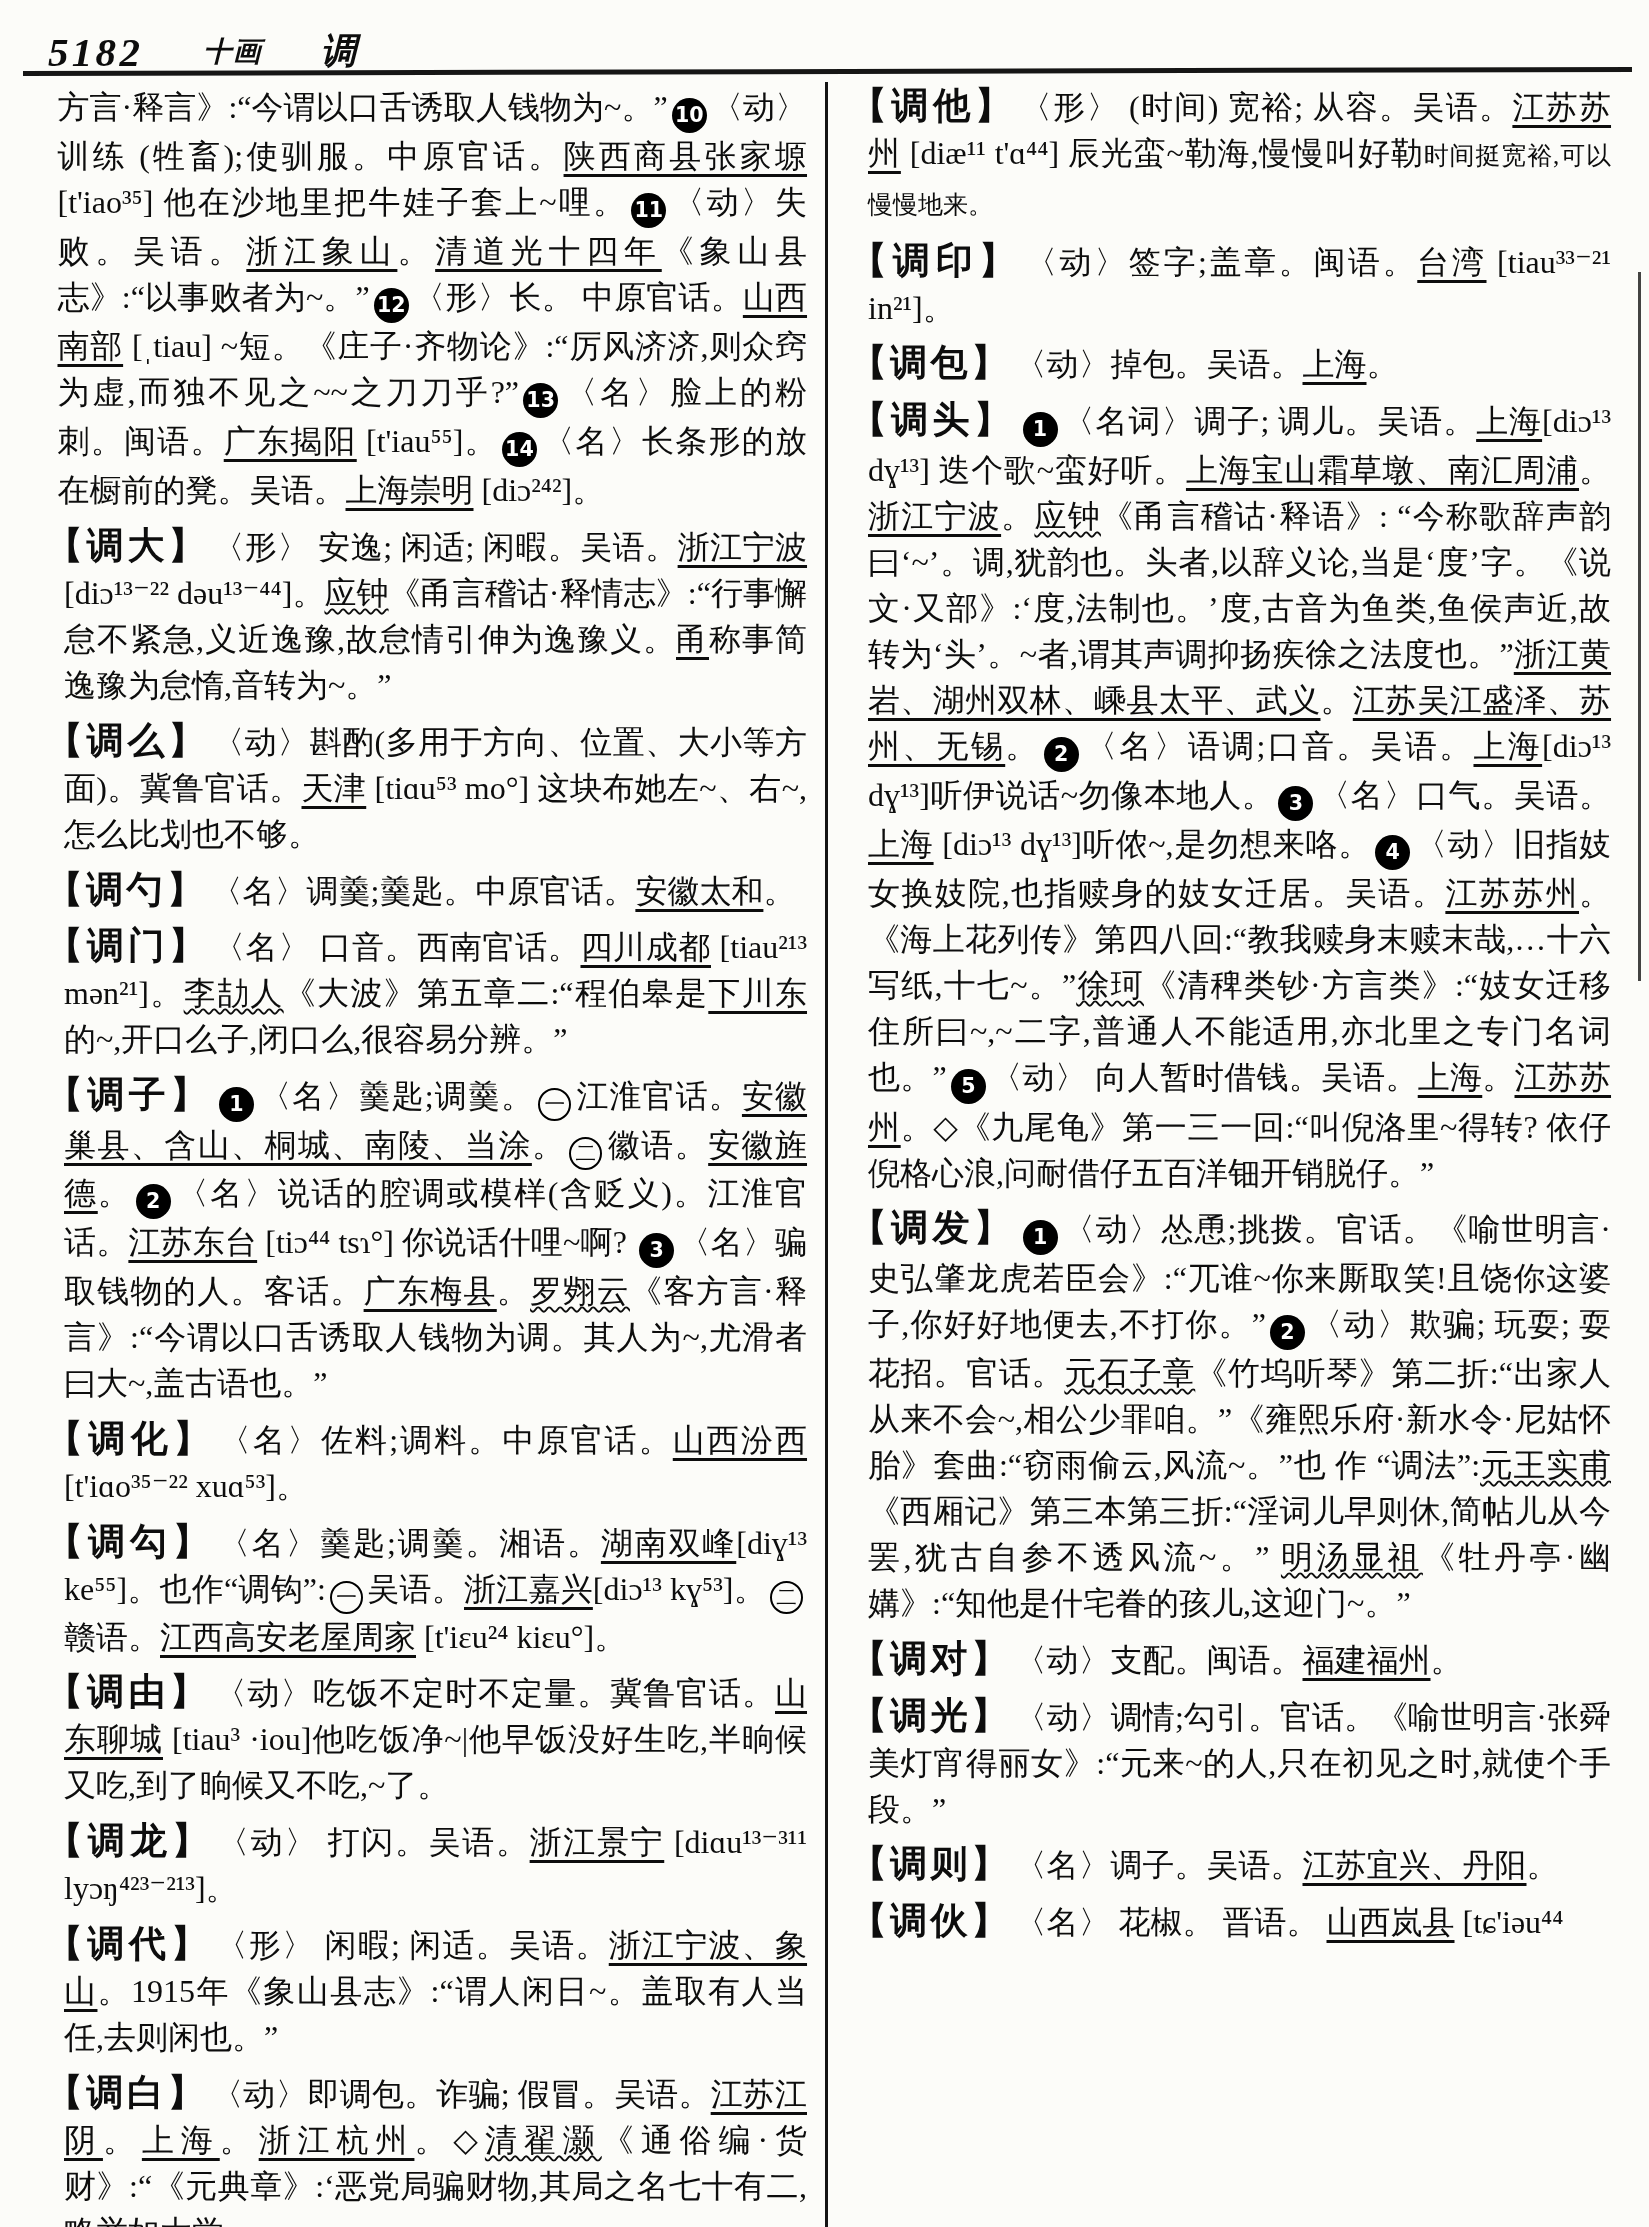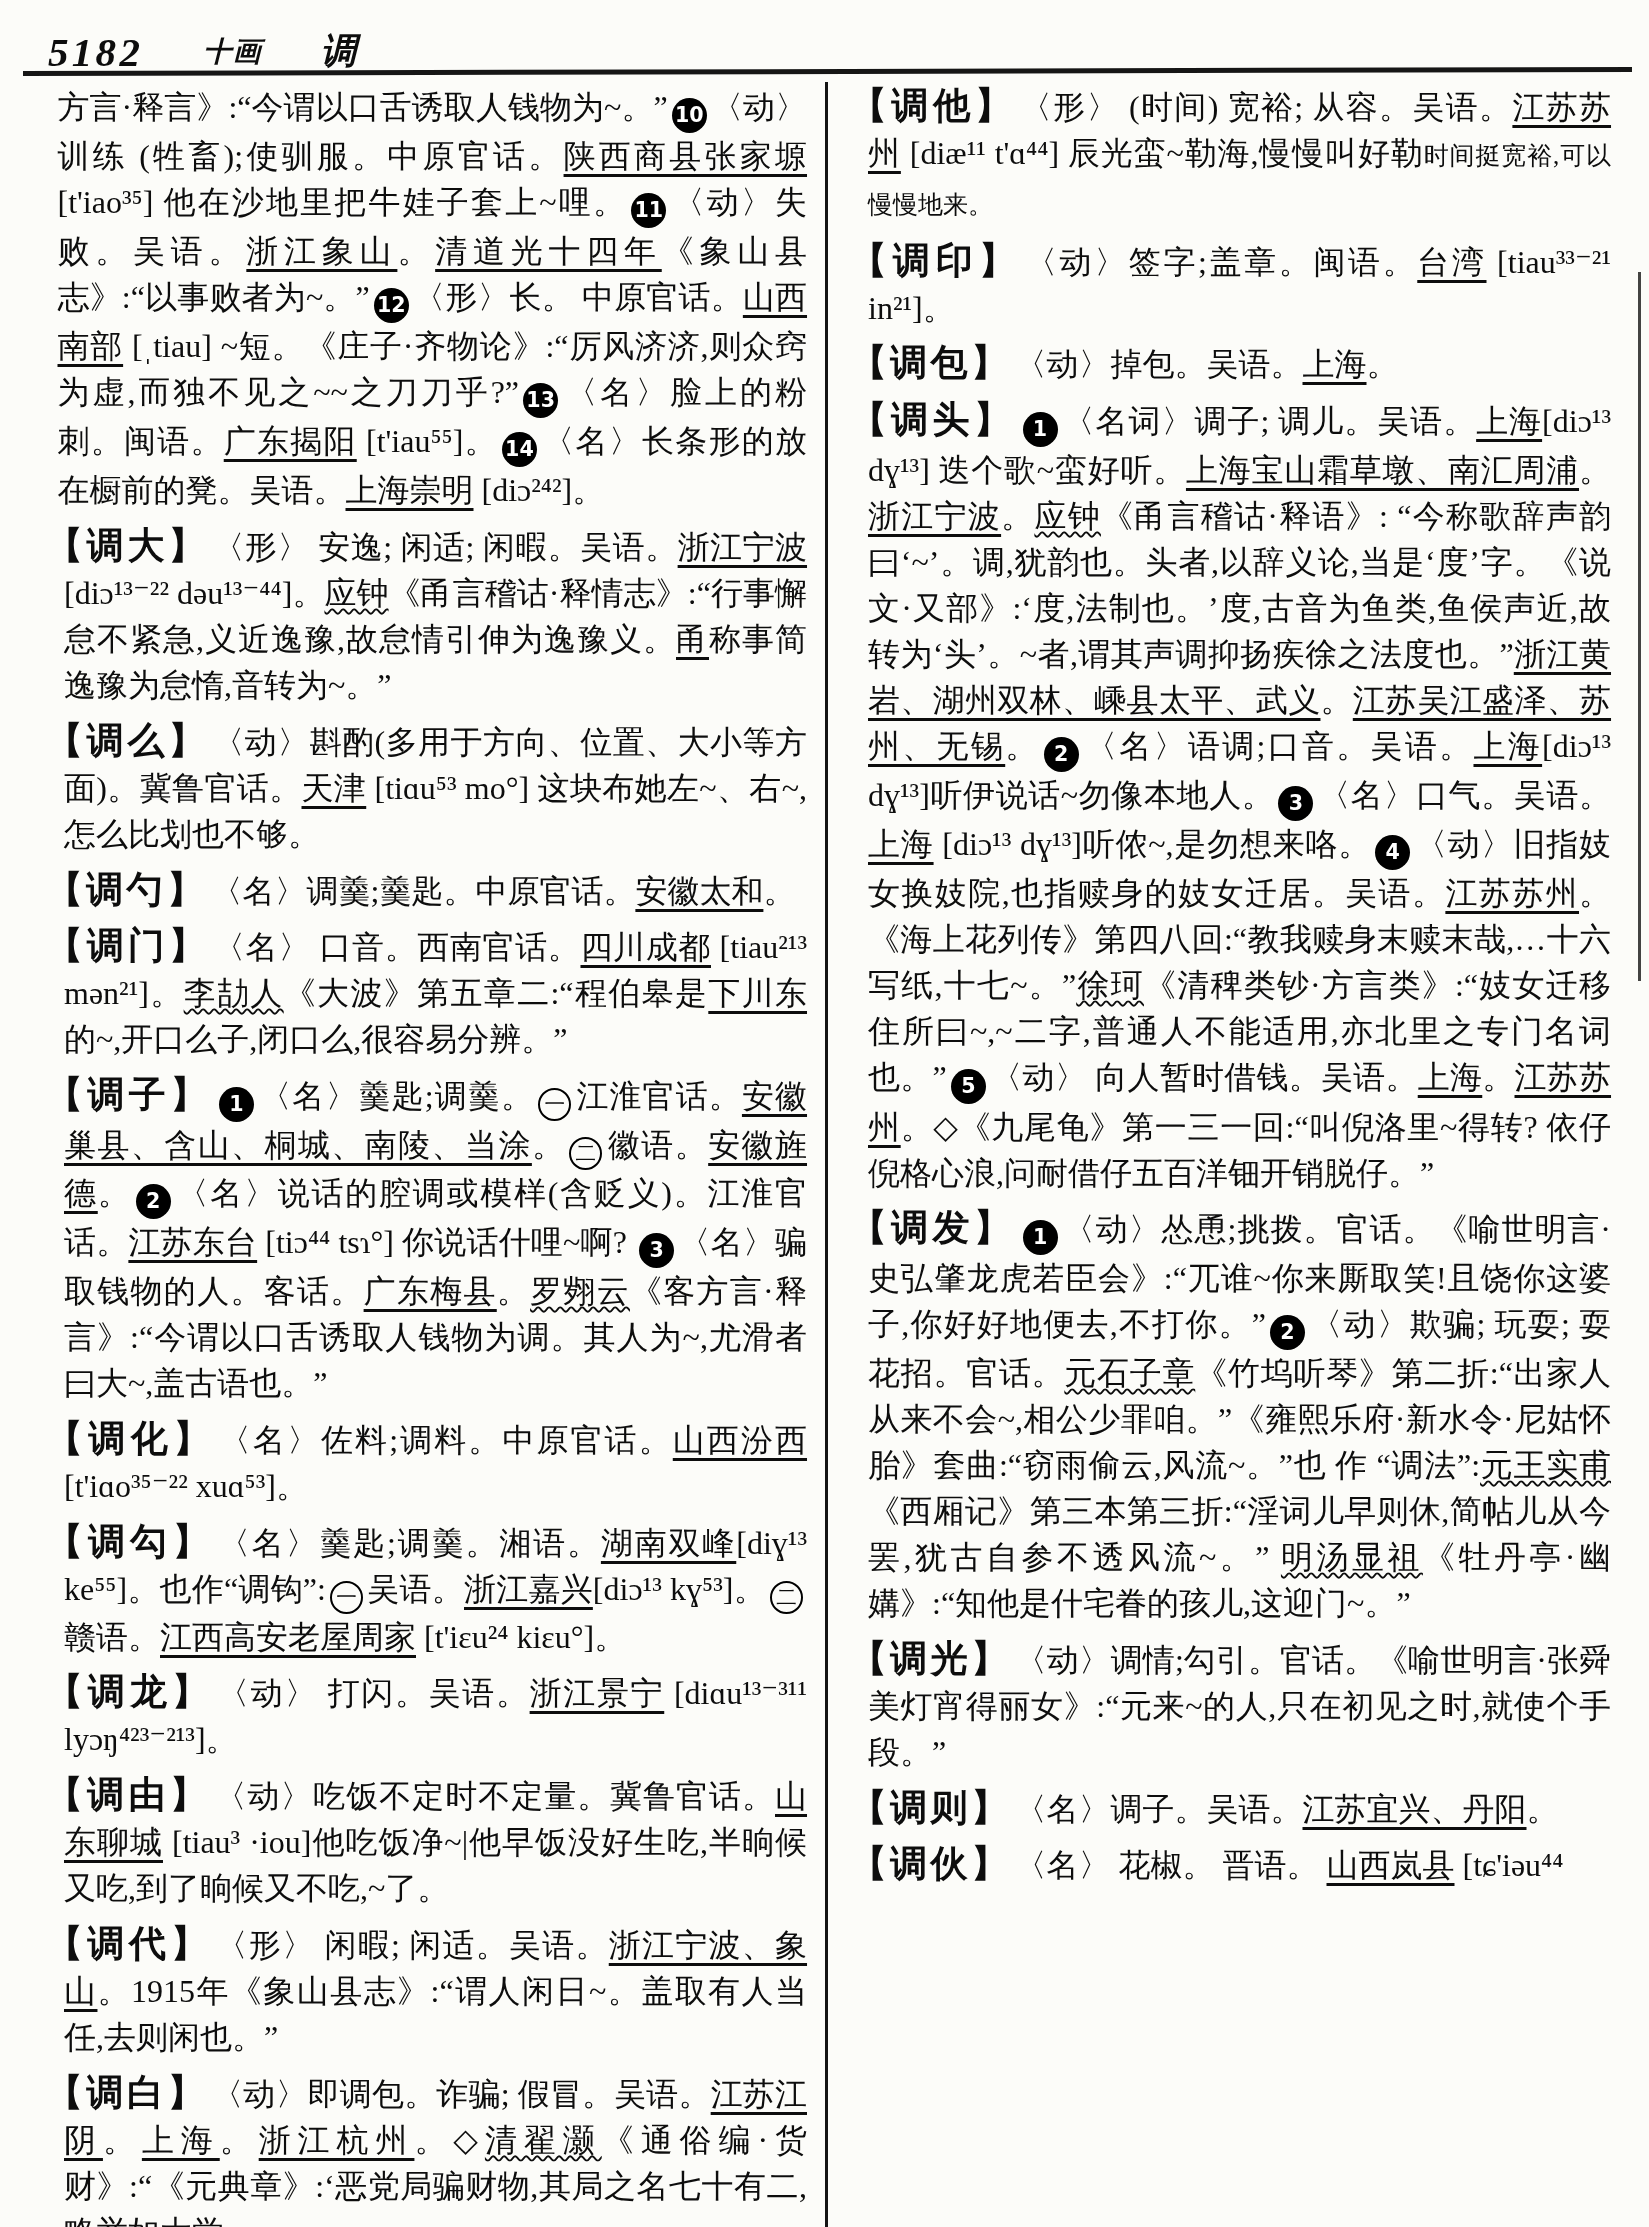--- a/index.html
+++ b/index.html
@@ -76,29 +76,30 @@
   <div class="edge"></div>
   <div class="col col-left" id="col-left">
       <div class="para cont"><span class="">方言·释言》:“今谓以口舌诱取人钱物为~。”</span><span class="bnum">10</span><span class="">〈动〉训练 (牲畜);使驯服。中原官话。</span><span class="u">陕西商县张家塬</span><span class=""> [t'iao³⁵] 他在沙地里把牛娃子套上~哩。</span><span class="bnum">11</span><span class="">〈动〉失败。吴语。</span><span class="u">浙江象山</span><span class="">。</span><span class="u">清道光十四年</span><span class="">《象山县志》:“以事败者为~。”</span><span class="bnum">12</span><span class="">〈形〉长。 中原官话。</span><span class="u">山西南部</span><span class=""> [ˌtiau] ~短。《庄子·齐物论》:“厉风济济,则众窍为虚,而独不见之~~之刀刀乎?”</span><span class="bnum">13</span><span class="">〈名〉脸上的粉刺。闽语。</span><span class="u">广东揭阳</span><span class=""> [t'iau⁵⁵]。</span><span class="bnum">14</span><span class="">〈名〉长条形的放在橱前的凳。吴语。</span><span class="u">上海崇明</span><span class=""> [diɔ²⁴²]。</span></div>
       <div class="para entry"><span class="head">【调大】</span><span class="">〈形〉 安逸; 闲适; 闲暇。吴语。</span><span class="u">浙江宁波</span><span class=""> [diɔ¹³⁻²² dəu¹³⁻⁴⁴]。</span><span class="w">应钟</span><span class="">《甬言稽诂·释情志》:“行事懈怠不紧急,义近逸豫,故怠情引伸为逸豫义。</span><span class="u">甬</span><span class="">称事简逸豫为怠惰,音转为~。”</span></div>
       <div class="para entry"><span class="head">【调么】</span><span class="">〈动〉斟酌(多用于方向、位置、大小等方面)。冀鲁官话。</span><span class="u">天津</span><span class=""> [tiɑu⁵³ mo°] 这块布她左~、右~,怎么比划也不够。</span></div>
       <div class="para entry"><span class="head">【调勺】</span><span class="">〈名〉调羹;羹匙。中原官话。</span><span class="u">安徽太和</span><span class="">。</span></div>
       <div class="para entry"><span class="head">【调门】</span><span class="">〈名〉 口音。西南官话。</span><span class="u">四川成都</span><span class=""> [tiau²¹³ mən²¹]。</span><span class="w">李劼人</span><span class="">《大波》第五章二:“程伯皋是</span><span class="u">下川东</span><span class="">的~,开口么子,闭口么,很容易分辨。”</span></div>
       <div class="para entry"><span class="head">【调子】</span><span class="bnum">1</span><span class="">〈名〉羹匙;调羹。</span><span class="cnum">一</span><span class="">江淮官话。</span><span class="u">安徽巢县、含山、桐城、南陵、当涂</span><span class="">。</span><span class="cnum">二</span><span class="">徽语。</span><span class="u">安徽旌德</span><span class="">。</span><span class="bnum">2</span><span class="">〈名〉说话的腔调或模样(含贬义)。江淮官话。</span><span class="u">江苏东台</span><span class=""> [tiɔ⁴⁴ tsɿ°] 你说话什哩~啊? </span><span class="bnum">3</span><span class="">〈名〉骗取钱物的人。客话。</span><span class="u">广东梅县</span><span class="">。</span><span class="w">罗翙云</span><span class="">《客方言·释言》:“今谓以口舌诱取人钱物为调。其人为~,尤滑者曰大~,盖古语也。”</span></div>
       <div class="para entry"><span class="head">【调化】</span><span class="">〈名〉佐料;调料。中原官话。</span><span class="u">山西汾西</span><span class="">[t'iɑo³⁵⁻²² xuɑ⁵³]。</span></div>
       <div class="para entry"><span class="head">【调勾】</span><span class="">〈名〉羹匙;调羹。湘语。</span><span class="u">湖南双峰</span><span class="">[diɣ¹³ ke⁵⁵]。也作“调钩”:</span><span class="cnum">一</span><span class="">吴语。</span><span class="u">浙江嘉兴</span><span class="">[diɔ¹³ kɣ⁵³]。</span><span class="cnum">二</span><span class="">赣语。</span><span class="u">江西高安老屋周家</span><span class=""> [t'iɛu²⁴ kiɛu°]。</span></div>
+      <div class="para entry"><span class="head">【调由】</span><span class="">〈动〉吃饭不定时不定量。冀鲁官话。</span><span class="u">山东聊城</span><span class=""> [tiau³ ·iou]他吃饭净~|他早饭没好生吃,半晌候又吃,到了晌候又不吃,~了。</span></div>
       <div class="para entry"><span class="head">【调龙】</span><span class="">〈动〉 打闪。吴语。</span><span class="u">浙江景宁</span><span class=""> [diɑu¹³⁻³¹¹ lyɔŋ⁴²³⁻²¹³]。</span></div>
-      <div class="para entry"><span class="head">【调由】</span><span class="">〈动〉吃饭不定时不定量。冀鲁官话。</span><span class="u">山东聊城</span><span class=""> [tiau³ ·iou]他吃饭净~|他早饭没好生吃,半晌候又吃,到了晌候又不吃,~了。</span></div>
       <div class="para entry"><span class="head">【调代】</span><span class="">〈形〉 闲暇; 闲适。吴语。</span><span class="u">浙江宁波、象山</span><span class="">。1915年《象山县志》:“谓人闲日~。盖取有人当任,去则闲也。”</span></div>
       <div class="para entry"><span class="head">【调白】</span><span class="">〈动〉即调包。诈骗; 假冒。吴语。</span><span class="u">江苏江阴</span><span class="">。</span><span class="u">上海</span><span class="">。</span><span class="u">浙江杭州</span><span class="">。◇</span><span class="w">清翟灏</span><span class="">《通俗编·货财》:“《元典章》:‘恶党局骗财物,其局之名七十有二,略举如太学</span></div>
     </div>
   <div class="col col-right" id="col-right">
       <div class="para entry"><span class="head">【调他】</span><span class="">〈形〉 (时间) 宽裕; 从容。吴语。</span><span class="u">江苏苏州</span><span class=""> [diæ¹¹ t'ɑ⁴⁴]  辰光蛮~勒海,慢慢叫好勒</span><span class="small">时间挺宽裕,可以慢慢地来。</span></div>
       <div class="para entry"><span class="head">【调印】</span><span class="">〈动〉签字;盖章。闽语。</span><span class="u">台湾</span><span class=""> [tiau³³⁻²¹ in²¹]。</span></div>
       <div class="para entry"><span class="head">【调包】</span><span class="">〈动〉掉包。吴语。</span><span class="u">上海</span><span class="">。</span></div>
       <div class="para entry"><span class="head">【调头】</span><span class="bnum">1</span><span class="">〈名词〉调子; 调儿。吴语。</span><span class="u">上海</span><span class="">[diɔ¹³ dɣ¹³] 迭个歌~蛮好听。</span><span class="u">上海宝山霜草墩、南汇周浦</span><span class="">。</span><span class="u">浙江宁波</span><span class="">。</span><span class="w">应钟</span><span class="">《甬言稽诂·释语》: “今称歌辞声韵曰‘~’。调,犹韵也。头者,以辞义论,当是‘度’字。《说文·又部》:‘度,法制也。’度,古音为鱼类,鱼侯声近,故转为‘头’。~者,谓其声调抑扬疾徐之法度也。”</span><span class="u">浙江黄岩、湖州双林、嵊县太平、武义</span><span class="">。</span><span class="u">江苏吴江盛泽、苏州、无锡</span><span class="">。</span><span class="bnum">2</span><span class="">〈名〉语调;口音。吴语。</span><span class="u">上海</span><span class="">[diɔ¹³ dɣ¹³]听伊说话~勿像本地人。</span><span class="bnum">3</span><span class="">〈名〉口气。吴语。</span><span class="u">上海</span><span class=""> [diɔ¹³ dɣ¹³]听侬~,是勿想来咯。</span><span class="bnum">4</span><span class="">〈动〉旧指妓女换妓院,也指赎身的妓女迁居。吴语。</span><span class="u">江苏苏州</span><span class="">。《海上花列传》第四八回:“教我赎身末赎末哉,…十六写纸,十七~。”</span><span class="w">徐珂</span><span class="">《清稗类钞·方言类》:“妓女迁移住所曰~,~二字,普通人不能适用,亦北里之专门名词也。”</span><span class="bnum">5</span><span class="">〈动〉 向人暂时借钱。吴语。</span><span class="u">上海</span><span class="">。</span><span class="u">江苏苏州</span><span class="">。◇《九尾龟》第一三一回:“叫倪洛里~得转? 依仔倪格心浪,问耐借仔五百洋钿开销脱仔。”</span></div>
       <div class="para entry"><span class="head">【调发】</span><span class="bnum">1</span><span class="">〈动〉怂恿;挑拨。官话。《喻世明言·史弘肇龙虎若臣会》:“兀谁~你来厮取笑!且饶你这婆子,你好好地便去,不打你。”</span><span class="bnum">2</span><span class="">〈动〉欺骗; 玩耍; 耍花招。官话。</span><span class="w">元石子章</span><span class="">《竹坞听琴》第二折:“出家人从来不会~,相公少罪咱。”《雍熙乐府·新水令·尼姑怀胎》套曲:“窃雨偷云,风流~。”也 作 “调法”:</span><span class="w">元王实甫</span><span class="">《西厢记》第三本第三折:“淫词儿早则休,简帖儿从今罢,犹古自参不透风流~。” </span><span class="w">明汤显祖</span><span class="">《牡丹亭·幽媾》:“知他是什宅眷的孩儿,这迎门~。”</span></div>
+      <div class="para entry"><span class="head">【调对】</span><span class="">〈动〉支配。闽语。</span><span class="u">福建福州</span><span class="">。</span></div>
       <div class="para entry"><span class="head">【调光】</span><span class="">〈动〉调情;勾引。官话。《喻世明言·张舜美灯宵得丽女》:“元来~的人,只在初见之时,就使个手段。”</span></div>
       <div class="para entry"><span class="head">【调则】</span><span class="">〈名〉调子。吴语。</span><span class="u">江苏宜兴、丹阳</span><span class="">。</span></div>
       <div class="para entry"><span class="head">【调伙】</span><span class="">〈名〉 花椒。 晋语。 </span><span class="u">山西岚县</span><span class=""> [tɕ'iəu⁴⁴</span></div>
     </div>
 </div>
 
 
 </body></html>

